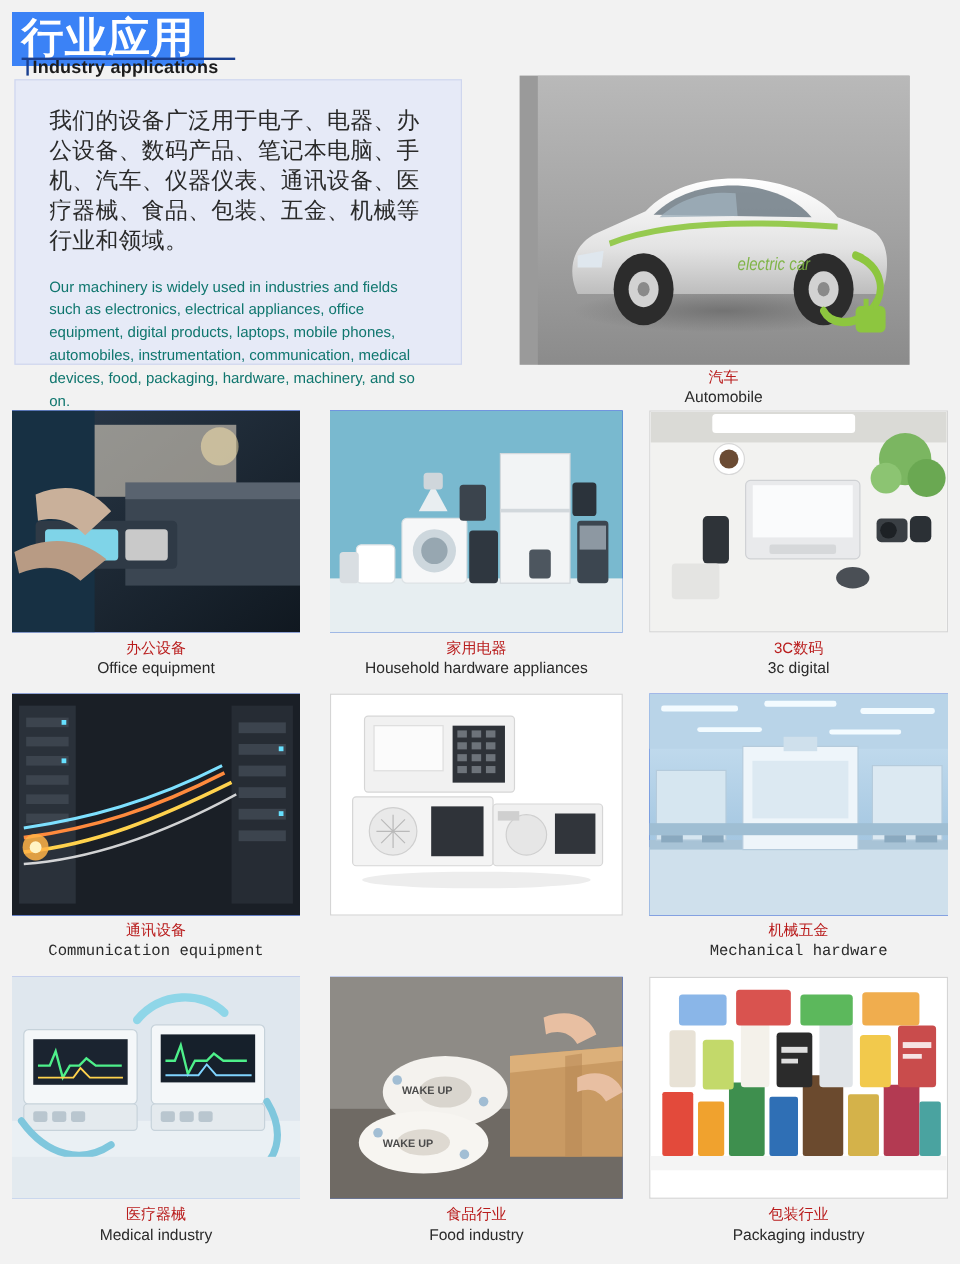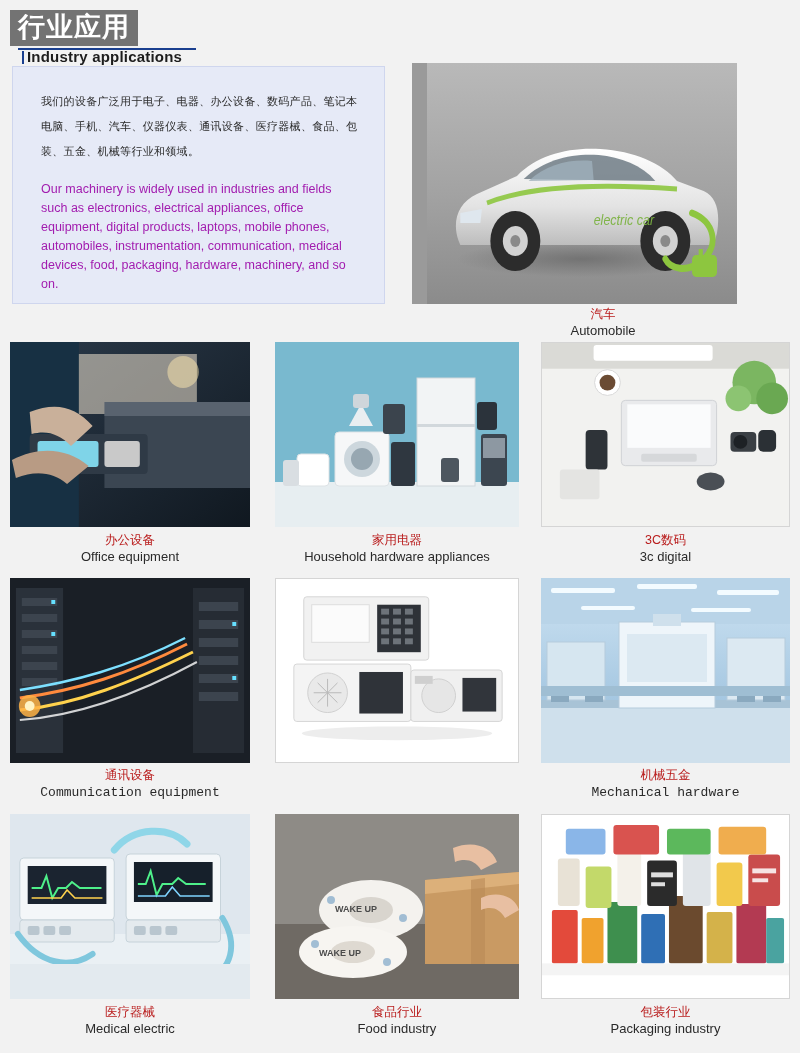--- a/index.html
+++ b/index.html
@@ -18,24 +18,24 @@
 
   
   .header {
     position: absolute;
     left: 10px; top: 10px;
     width: 360px; height: 52px;
   }
   .header-cn {
     position: relative;
     display: inline-block;
-    font-size: 27px;
+    font-size: 35px;
     font-weight: bold;
     color: #ffffff;
-    background: #737373;
+    background: #3b82f6;
     padding: 2px 8px 3px 8px;
     letter-spacing: 1px;
     line-height: 1.15;
   }
   .header-underline {
     position: absolute;
     left: 8px; top: 38px;
     width: 178px; height: 2px;
     background: #1a3f8f;
   }
@@ -62,35 +62,35 @@
     width: 373px; height: 238px;
     background: #e6eaf7;
     border: 1px solid #cfd6ee;
     padding: 22px 26px 12px 28px;
   }
   .intro p {
     margin: 0;
     color: #2a2a2a;
   }
   .intro .cn {
-    font-size: 11px;
+    font-size: 19px;
     line-height: 25px;
     letter-spacing: 0.3px;
     margin-bottom: 16px;
   }
   .intro .en {
     font-size: 12.5px;
     line-height: 19px;
-    color: #a21caf;
+    color: #0f766e;
   }
 
   
   .hero {
     position: absolute;
-    left: 412px; top: 63px;
+    left: 433px; top: 63px;
     width: 325px; height: 241px;
     overflow: hidden;
     background: #9a9a9a;
     padding-left: 15px;
   }
   .hero-caption {
     position: absolute;
     left: 417px; top: 306px;
     width: 372px;
     text-align: center;
@@ -429,21 +429,21 @@
             <rect x="158" y="112" width="12" height="9" rx="2"></rect>
         </g>
         <path d="M106 36 C126 12 162 12 180 30" stroke="#8fd6e8" stroke-width="7" fill="none" stroke-linecap="round"></path>
         <path d="M8 120 C30 150 60 156 84 140" stroke="#7fc7dd" stroke-width="6" fill="none" stroke-linecap="round"></path>
         <path d="M216 104 C232 130 226 156 200 166" stroke="#7fc7dd" stroke-width="6" fill="none" stroke-linecap="round"></path>
         <rect x="0" y="150" width="244" height="35" fill="#e3eaef"></rect>
       </svg>
     </div>
     <div class="caption">
       <span class="cn">医疗器械</span>
-      <span class="en">Medical electric</span>
+      <span class="en">Medical industry</span>
     </div>
   </div>
 
   <div class="cell col2 row3">
     <div class="thumb">
       <svg viewBox="0 0 244 185" preserveAspectRatio="none" aria-hidden="true">
         <rect width="244" height="185" fill="#8e8b86"></rect>
         <rect x="0" y="110" width="244" height="75" fill="#6f6a64"></rect>
         <path d="M150 66 L244 58 L244 150 L150 150 Z" fill="#c99a63"></path>
         <path d="M150 66 L244 58 L244 70 L150 80 Z" fill="#dcb07a"></path>

